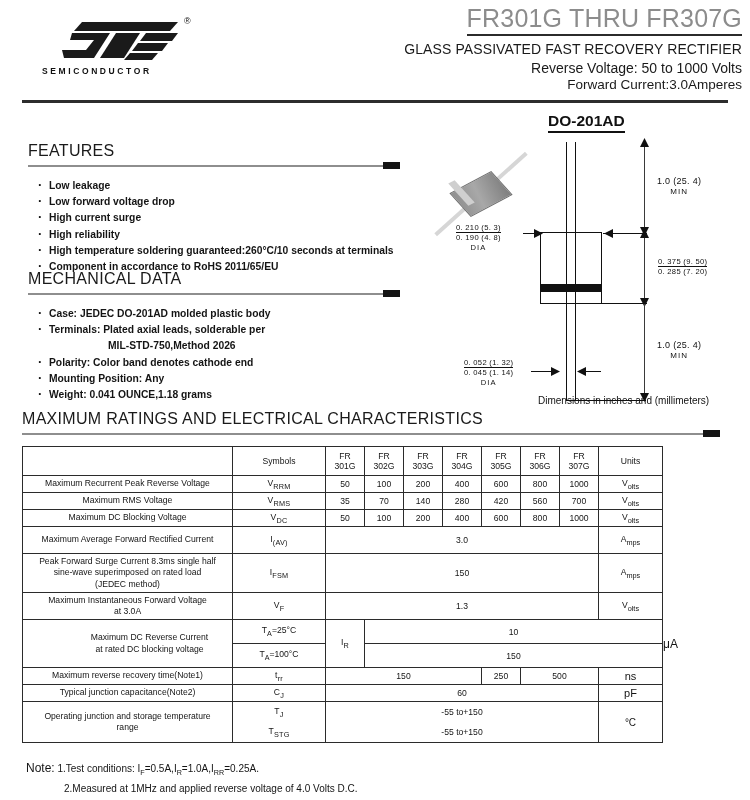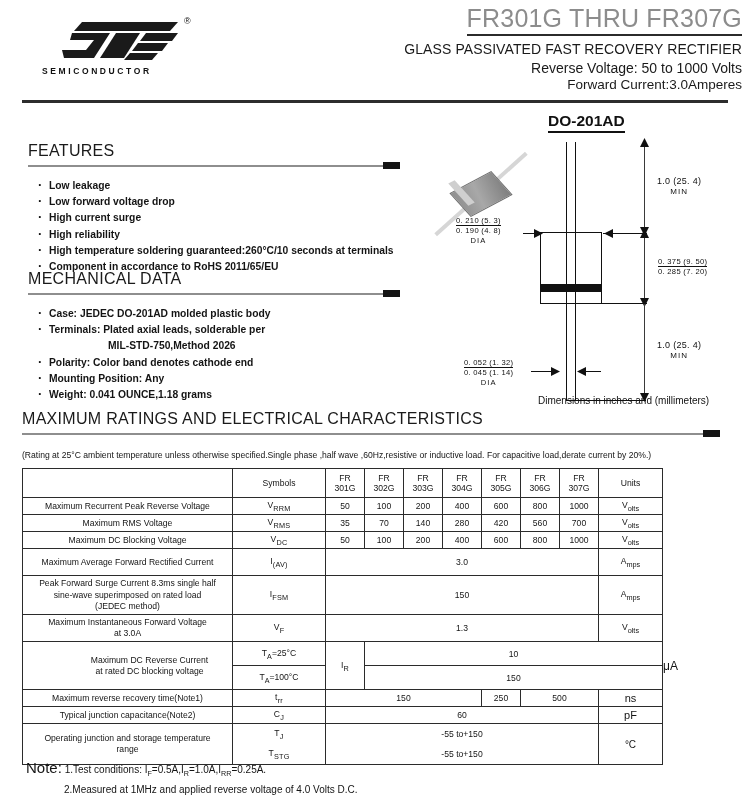--- a/index.html
+++ b/index.html
@@ -204,21 +204,21 @@
     </svg>
   <svg style="position:absolute;left:219px;top:185px;width:11px;height:10px;">
       <polygon points="5.5,10 10,1 1,1" fill="#111"></polygon>
     </svg>
   <div class="blk-line" style="left:183px;top:191px;width:44px;height:1px;"></div>
   <div class="dimtxt" style="left:238px;top:145px;">
     <span class="top">0. 375 (9. 50)</span>
     <span>0. 285 (7. 20)</span>
   </div>
 
-  <div class="dimtxt" style="left:36px;top:104px;">
+  <div class="dimtxt" style="left:36px;top:111px;">
     <span class="top">0. 210 (5. 3)</span>
     <span>0. 190 (4. 8)</span>
     <span class="dia">DIA</span>
   </div>
   <div class="blk-line" style="left:103px;top:121px;width:14px;height:1px;"></div>
   <svg style="position:absolute;left:114px;top:117px;width:9px;height:9px;">
       <polygon points="9,4.5 0,9 0,0" fill="#111"></polygon>
     </svg>
   <svg style="position:absolute;left:184px;top:117px;width:9px;height:9px;">
       <polygon points="0,4.5 9,9 9,0" fill="#111"></polygon>
@@ -252,21 +252,20 @@
   <div class="pkg-foot">Dimensions in inches and (millimeters)</div>
 </div>
 
 <div class="ratings">
   <div class="sec-title">MAXIMUM RATINGS AND ELECTRICAL CHARACTERISTICS</div>
   <div class="sec-rule">
     <div class="line" style="width:698px;"></div>
     <div class="blk" style="left:681px;"></div>
   </div>
 
-  <div class="rt-note">(Rating at 25°C ambient temperature unless otherwise specified.Single phase ,half wave ,60Hz,resistive or inductive load. For capacitive load,derate current by 20%.)</div>
 
   <table class="spec">
     <colgroup>
       <col style="width:210px">
         <col style="width:93px">
       <col style="width:39px">
         <col style="width:39px">
         <col style="width:39px">
         <col style="width:39px">
       <col style="width:39px">
@@ -420,16 +419,16 @@
     <tr>
       <td class="sym" style="border-top:none;height:20px;"><span>T</span><sub>STG</sub></td>
       <td class="val" colspan="7" style="border-top:none;">-55 to+150</td>
     </tr>
   </tbody>
     </table>
 </div>
 
 <div class="notes">
   <div>
-    <span style="font-size:15px;">Note:</span><span> 1.Test conditions: I</span><sub>F</sub><span>=0.5A,I</span><sub>R</sub><span>=1.0A,I</span><sub>RR</sub><span>=0.25A.</span>
+    <span style="font-size:12px;">Note:</span><span> 1.Test conditions: I</span><sub>F</sub><span>=0.5A,I</span><sub>R</sub><span>=1.0A,I</span><sub>RR</sub><span>=0.25A.</span>
   </div>
   <div class="n2">2.Measured at 1MHz and applied reverse voltage of 4.0 Volts D.C.</div>
 </div>
 
 </body></html>

